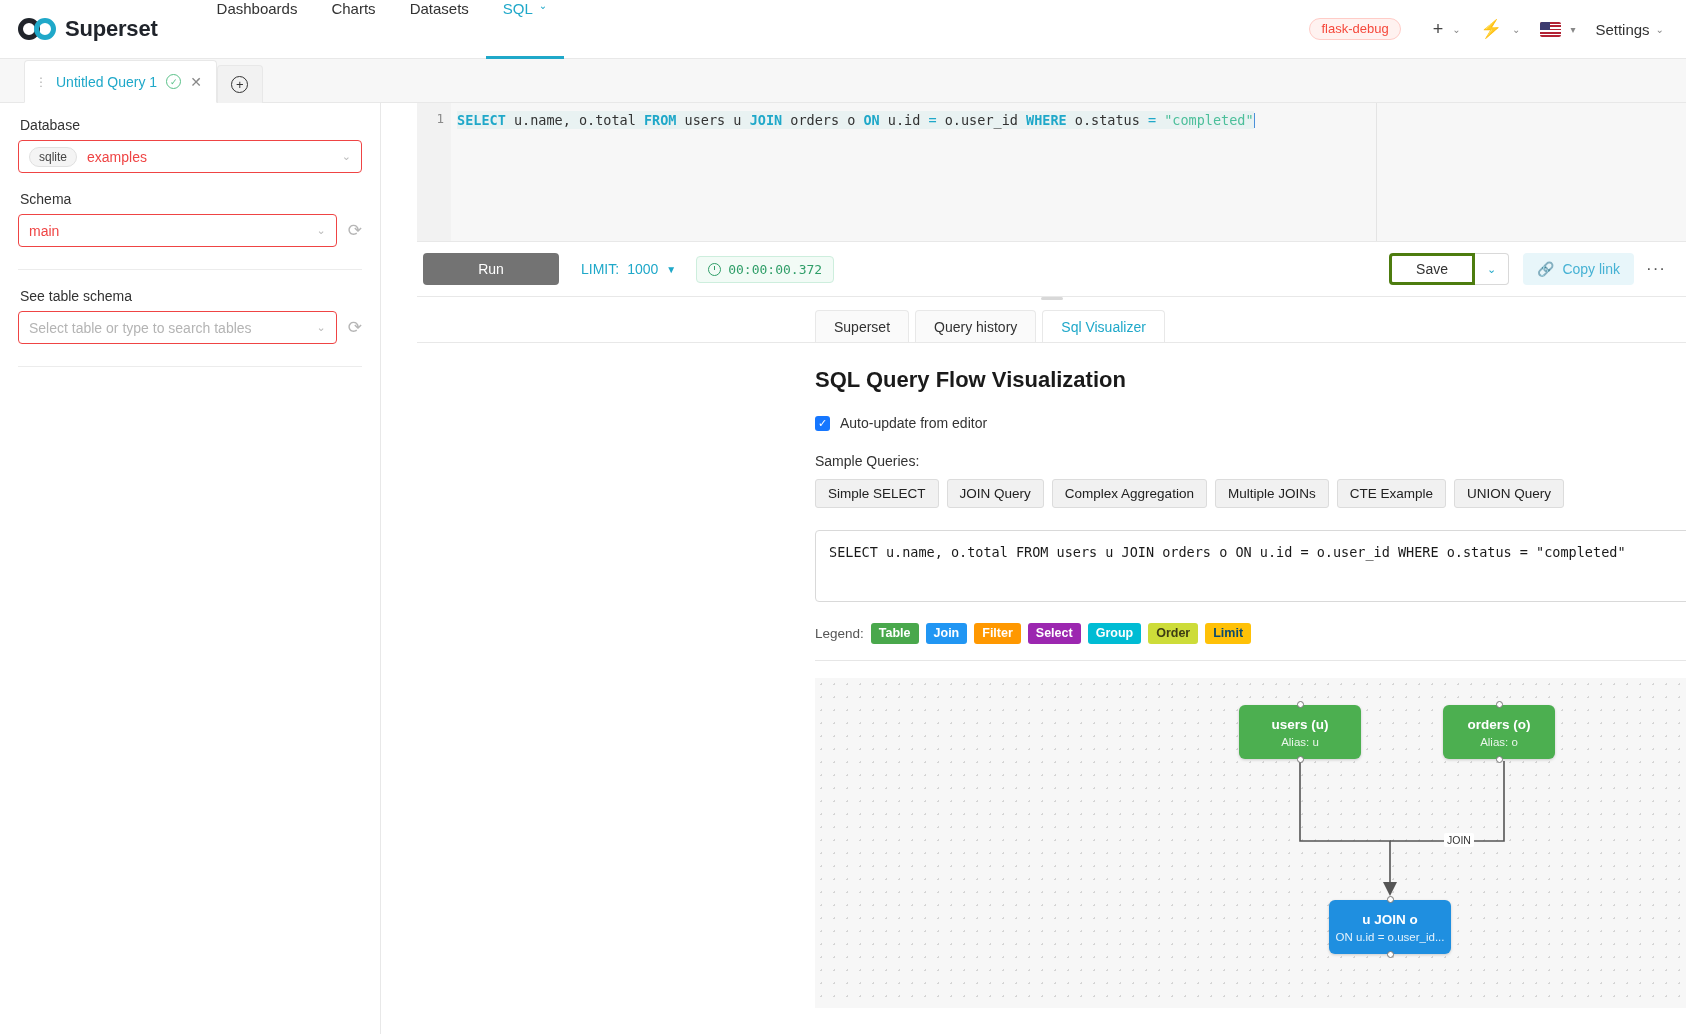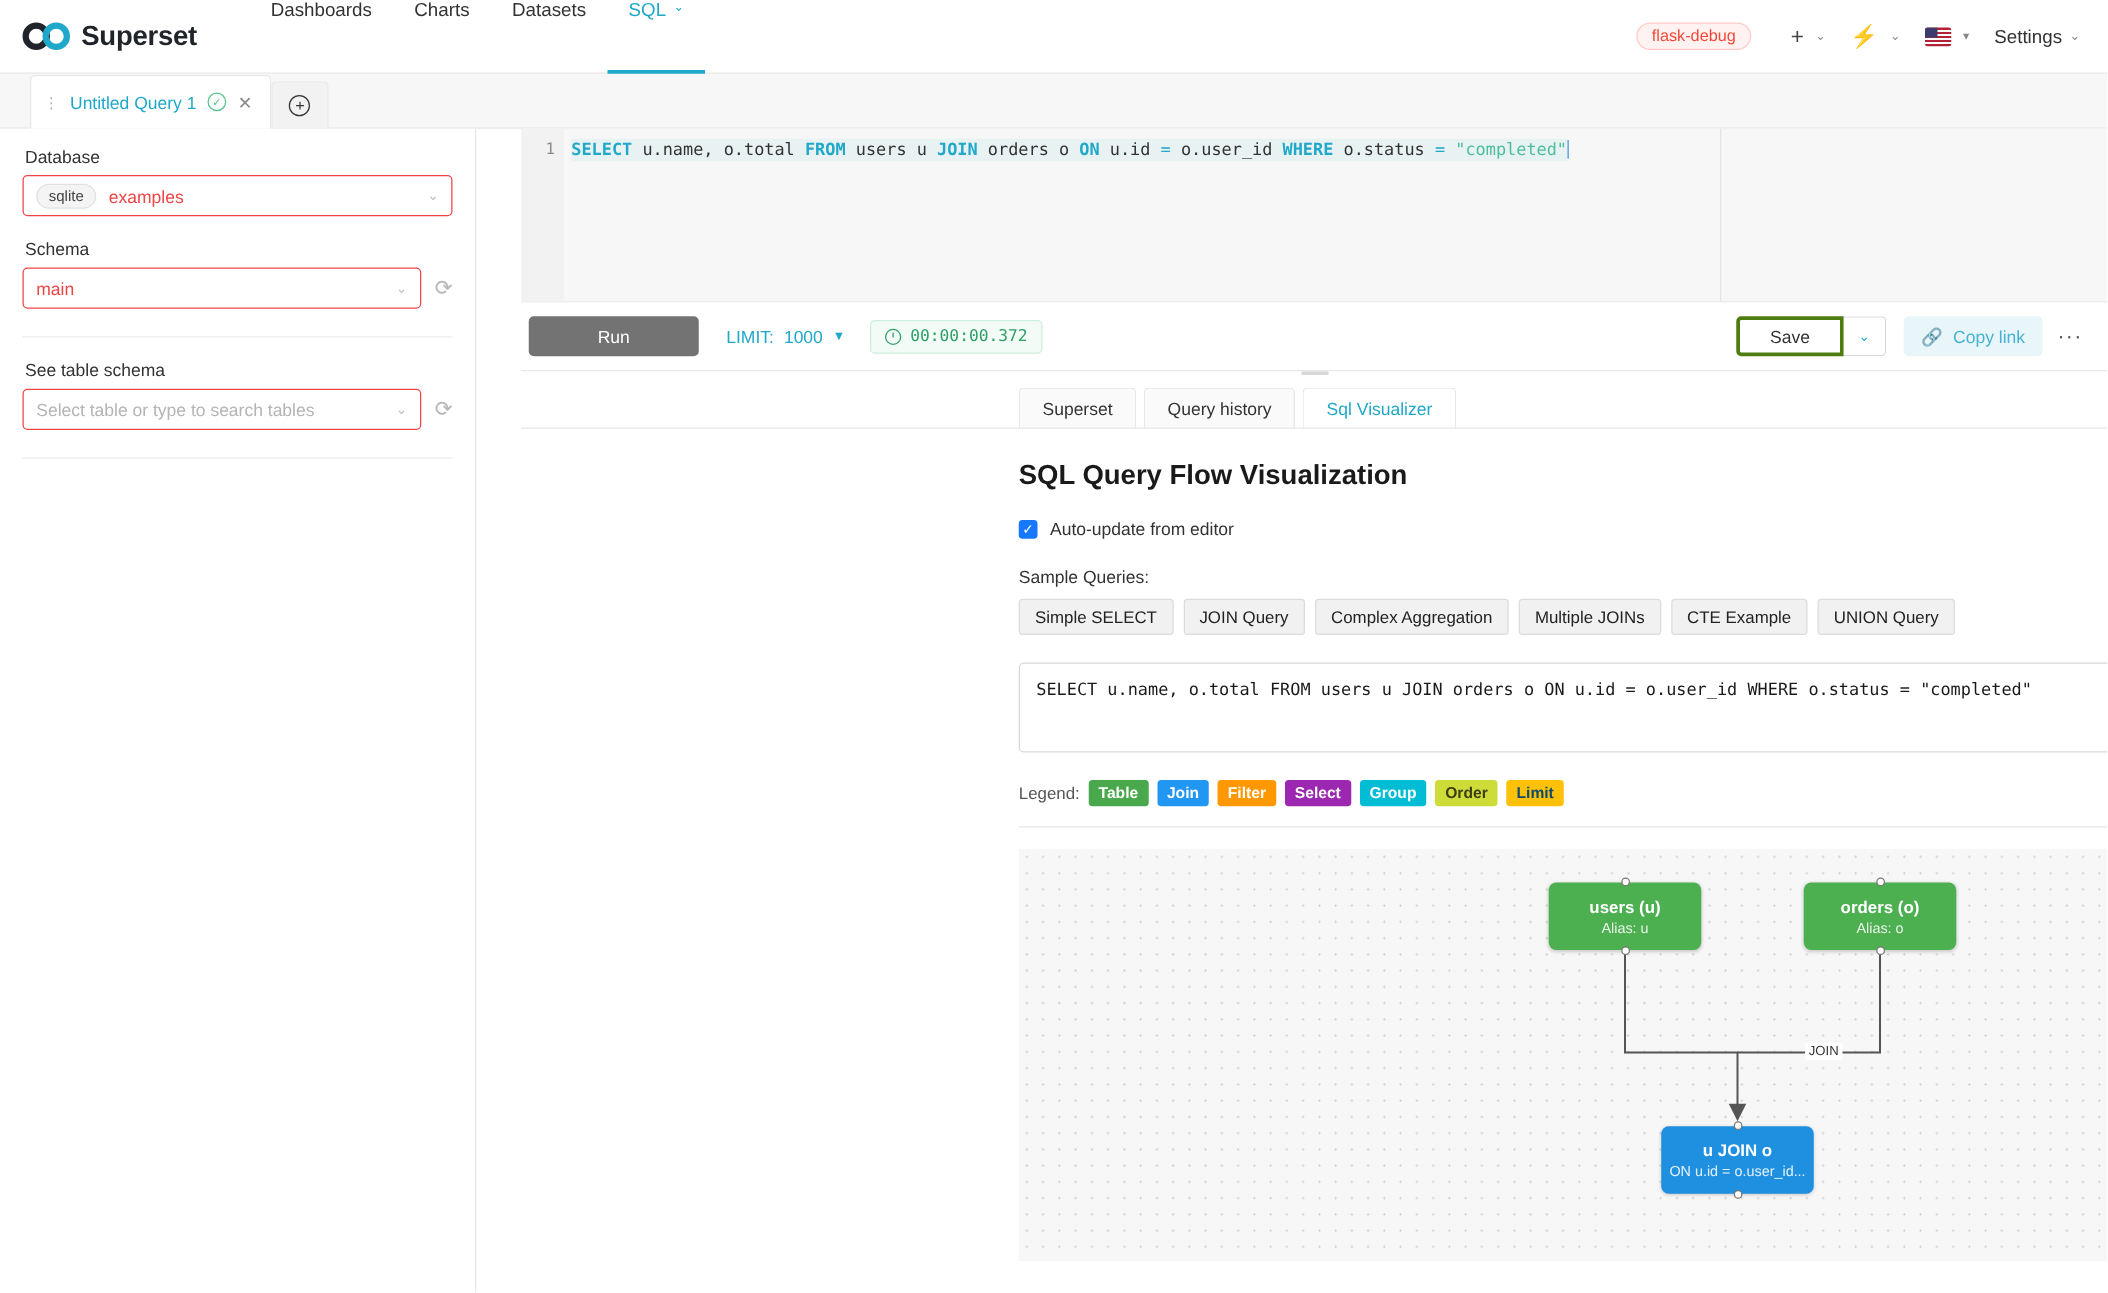--- a/index.html
+++ b/index.html
@@ -428,21 +428,21 @@
           </svg>
           <span class="edge-label" style="left:629px;top:155px">JOIN</span>
 
           <div class="node" style="left:424px;top:27px;width:122px;height:54px;background:#4caf50">
             <span class="port top"></span>
             <span class="t">users (u)</span>
             <span class="s">Alias: u</span>
             <span class="port bottom"></span>
           </div>
 
-          <div class="node" style="left:628px;top:27px;width:122px;height:54px;background:#4caf50">
+          <div class="node" style="left:628px;top:27px;width:112px;height:54px;background:#4caf50">
             <span class="port top"></span>
             <span class="t">orders (o)</span>
             <span class="s">Alias: o</span>
             <span class="port bottom"></span>
           </div>
 
           <div class="node" style="left:514px;top:222px;width:122px;height:54px;background:#1f8fe0">
             <span class="port top"></span>
             <span class="t">u JOIN o</span>
             <span class="s">ON u.id = o.user_id...</span>

